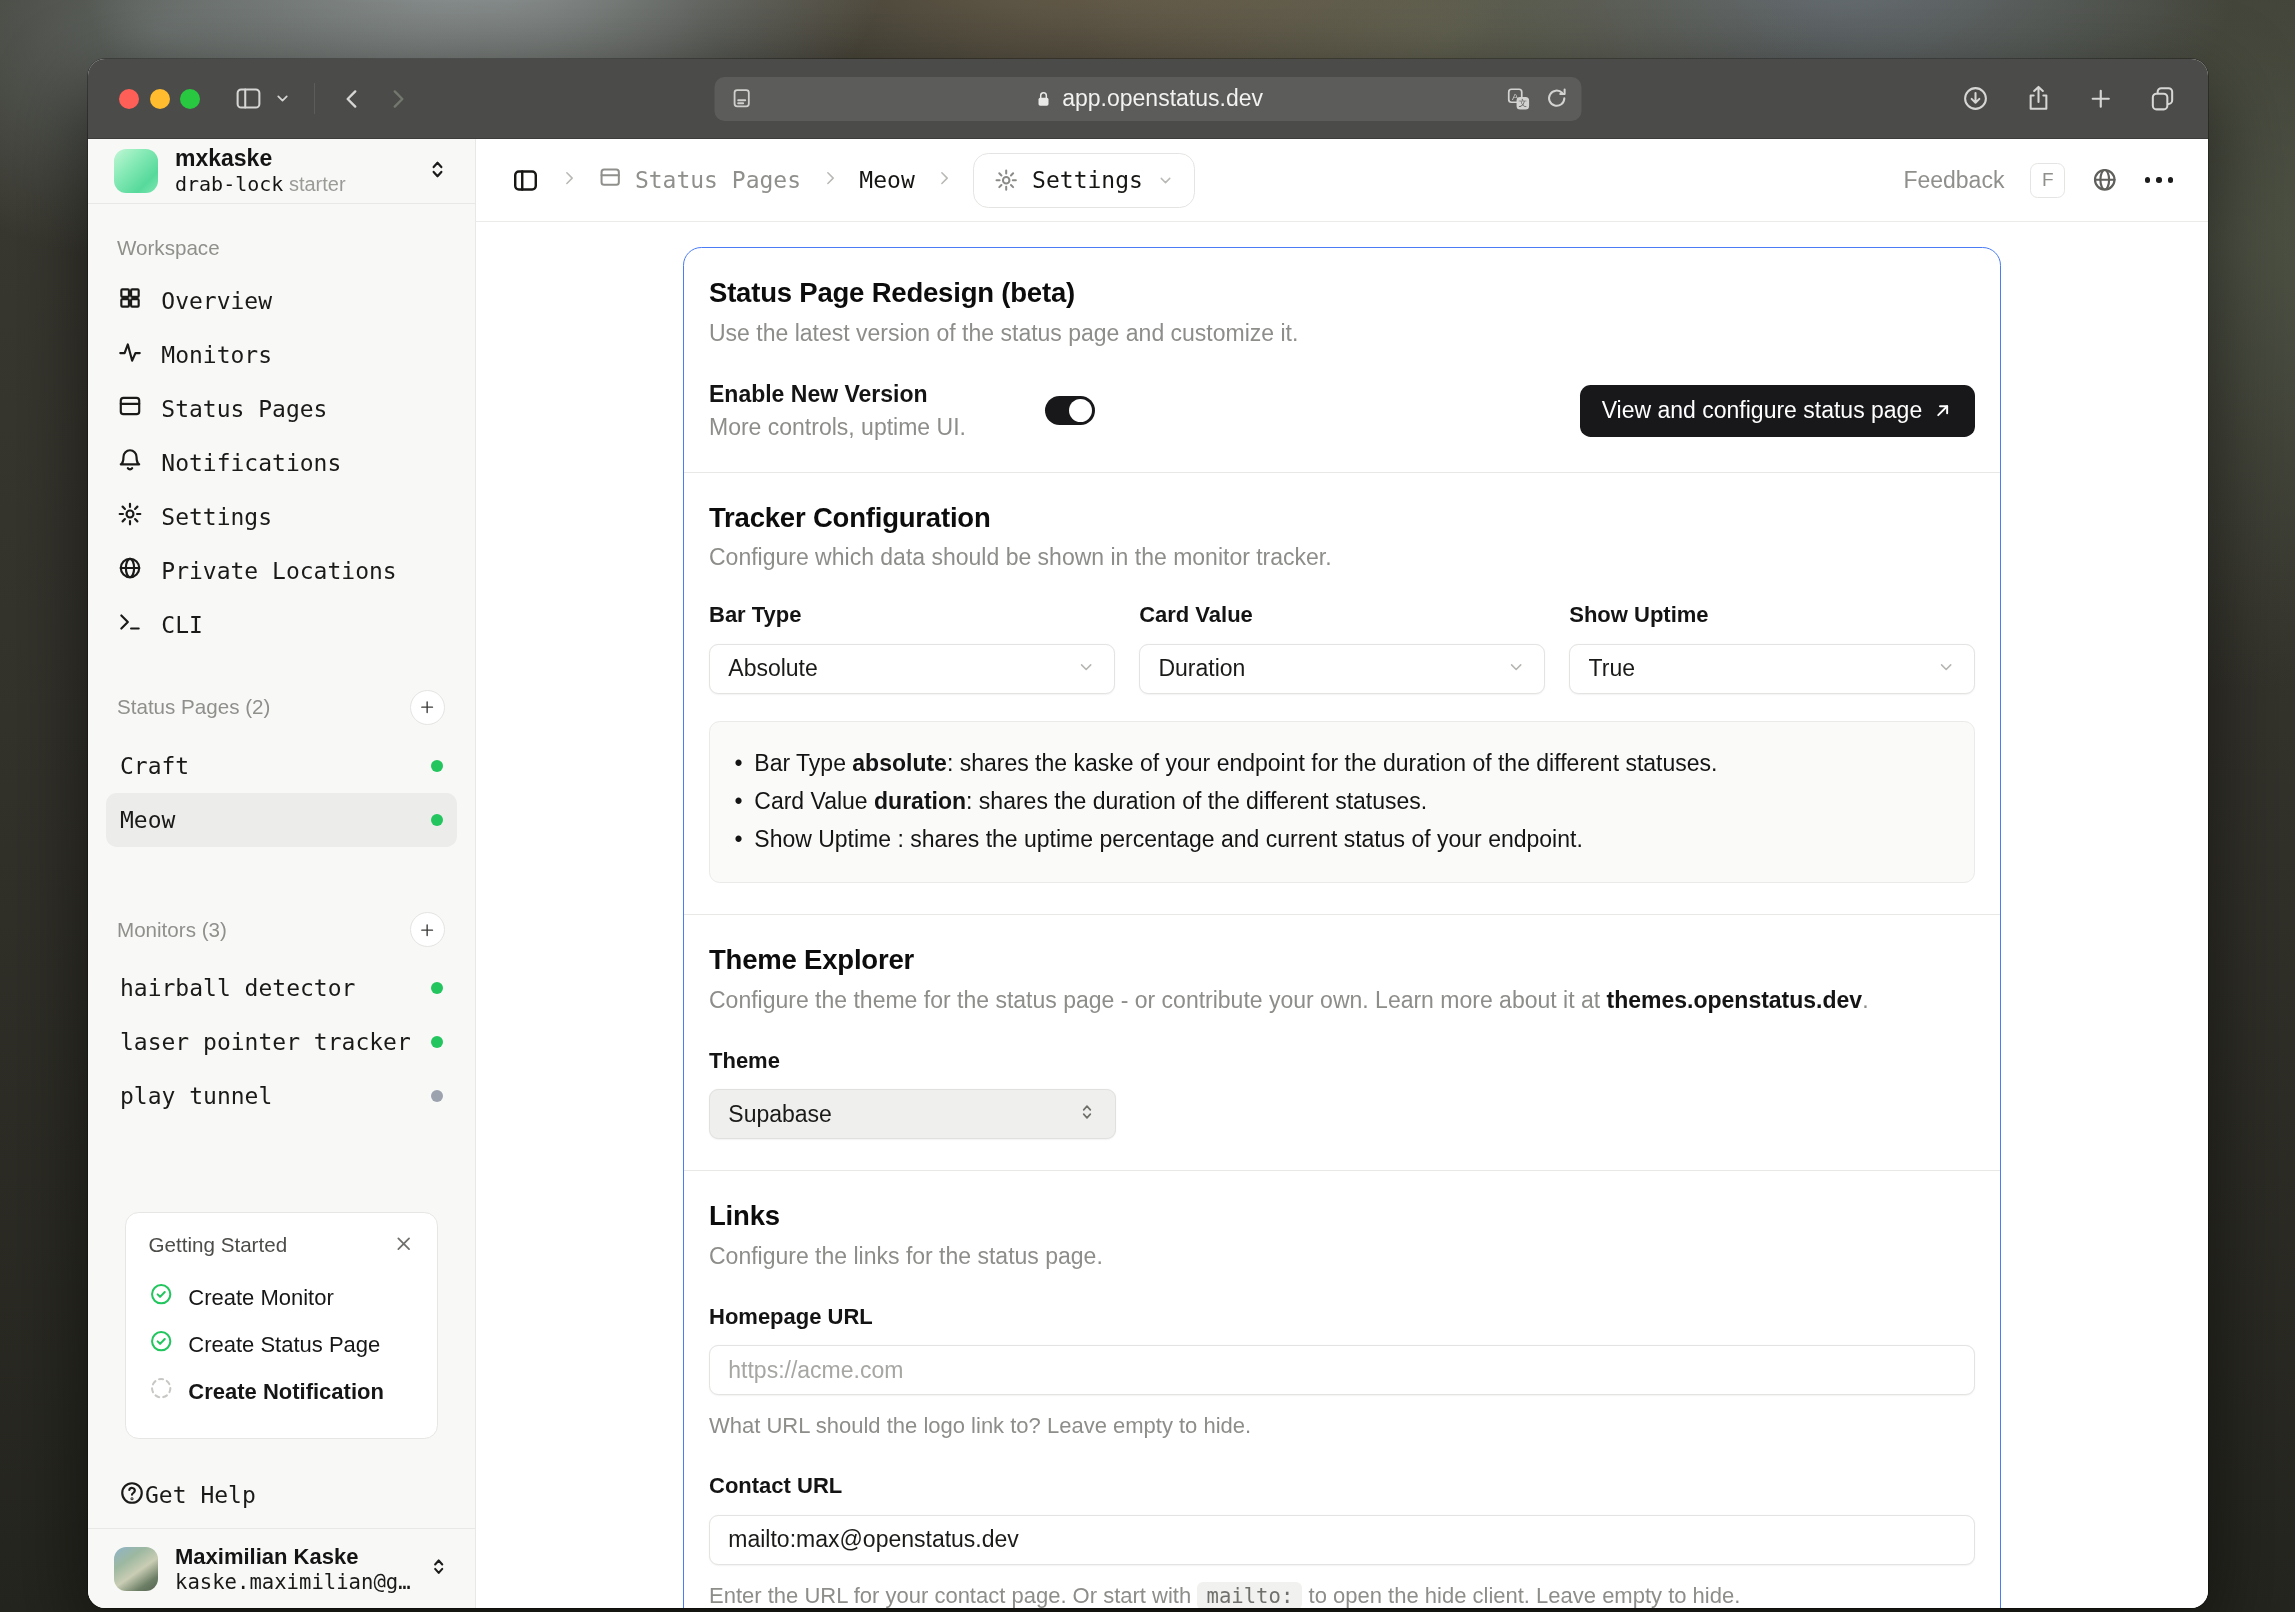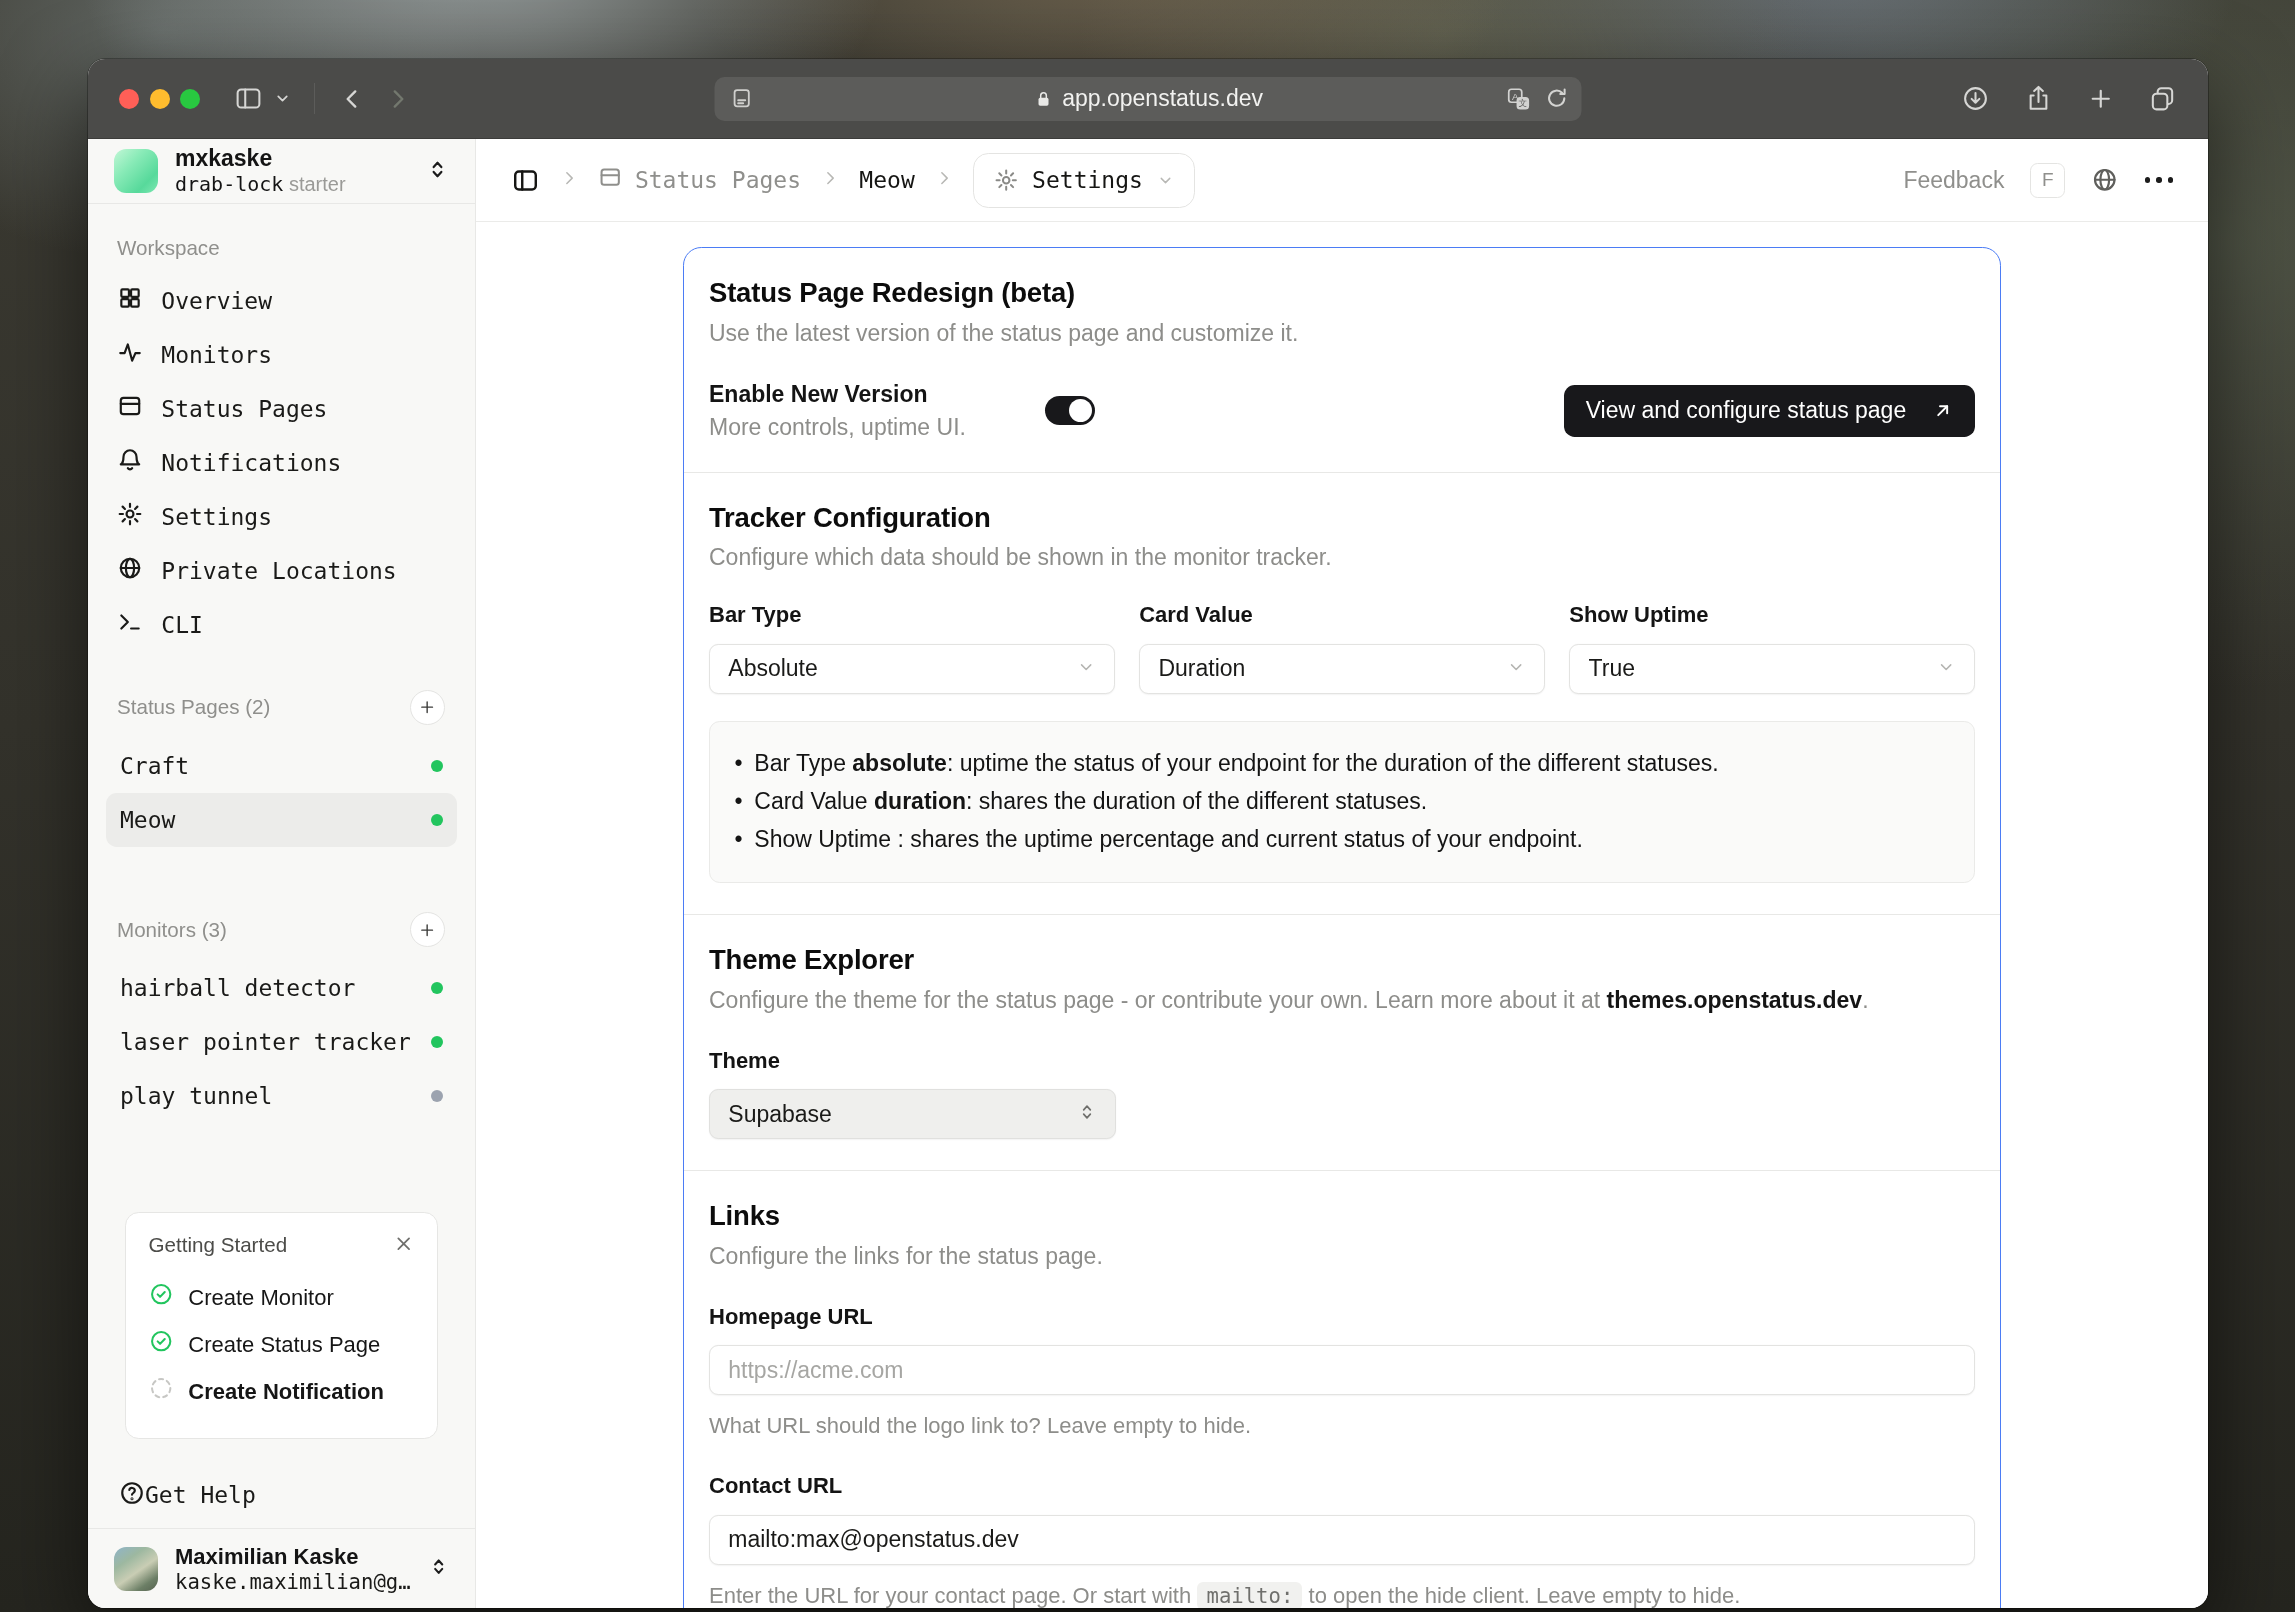--- a/index.html
+++ b/index.html
@@ -109,21 +109,21 @@
   .sec-desc { font-size:23px; color:#8d8d8a; margin-top:10.7px; }
   .card-divider { border-top:0.8px solid #e8e8e6; }
 
   .enable-row { display:flex; align-items:center; margin-top:34px; }
   .enable-meta { width:336px; }
   .enable-label { font-size:23px; font-weight:bold; color:#141414; }
   .enable-desc { font-size:23px; color:#8d8d8a; margin-top:6.1px; }
   .toggle { width:50px; height:29px; border-radius:15.3px; background:#18181b; position:relative; cursor:pointer; flex:none; }
   .toggle .thumb { position:absolute; right:3.1px; top:3.1px; width:23px; height:23px; border-radius:50%; background:#fff; }
   .btn-dark { margin-left:auto; background:#18181b; color:#fff; border:none; border-radius:10.7px; height:52px; padding:0 21.4px;
-    font-size:23px; font-family:"Liberation Sans", sans-serif; display:flex; align-items:center; gap:26px; cursor:pointer; }
+    font-size:23px; font-family:"Liberation Sans", sans-serif; display:flex; align-items:center; gap:10px; cursor:pointer; }
 
   .fields3 { display:grid; grid-template-columns:1fr 1fr 1fr; column-gap:24.4px; margin-top:31px; }
   .field-label { font-size:22px; font-weight:bold; color:#141414; margin-bottom:15.3px; }
   .select { height:50px; border:0.8px solid #e3e3e1; border-radius:9.2px; background:#fff; display:flex; align-items:center;
     padding:0 18.3px; font-size:23px; color:#1a1a18; box-shadow:0 0.8px 1.5px rgba(0,0,0,.05); cursor:pointer; }
   .select .chev { margin-left:auto; color:#b5b5b2; }
   .select.gray { background:#efefed; border-color:#e0e0de; width:407px; }
 
   .notes { margin-top:27.5px; background:#fafaf9; border:0.8px solid #eaeae8; border-radius:10.7px; padding:23px 23px 23px 18.3px; }
   .notes ul { list-style:none; }
@@ -512,21 +512,21 @@
                 <div class="select">
                   <span>True</span>
                   <span class="chev"><svg width="18.3" height="18.3" viewBox="0 0 24 24" fill="none" stroke="currentColor" stroke-width="2">
                         <path d="M6 9l6 6 6-6"></path>
                       </svg></span>
                 </div>
               </div>
             </div>
             <div class="notes">
               <ul>
-                <li><span>Bar Type </span><b>absolute</b><span>: uptime the status of your endpoint for the duration of the different statuses.</span></li>
+                <li><span>Bar Type </span><b>absolute</b><span>: shares the kaske of your endpoint for the duration of the different statuses.</span></li>
                 <li><span>Card Value </span><b>duration</b><span>: shares the duration of the different statuses.</span></li>
                 <li><span>Show Uptime </span><b></b><span>: shares the uptime percentage and current status of your endpoint.</span></li>
               </ul>
             </div>
           </div>
 
           <div class="card-divider"></div>
 
           <div class="sec">
             <div class="sec-title">Theme Explorer</div>

